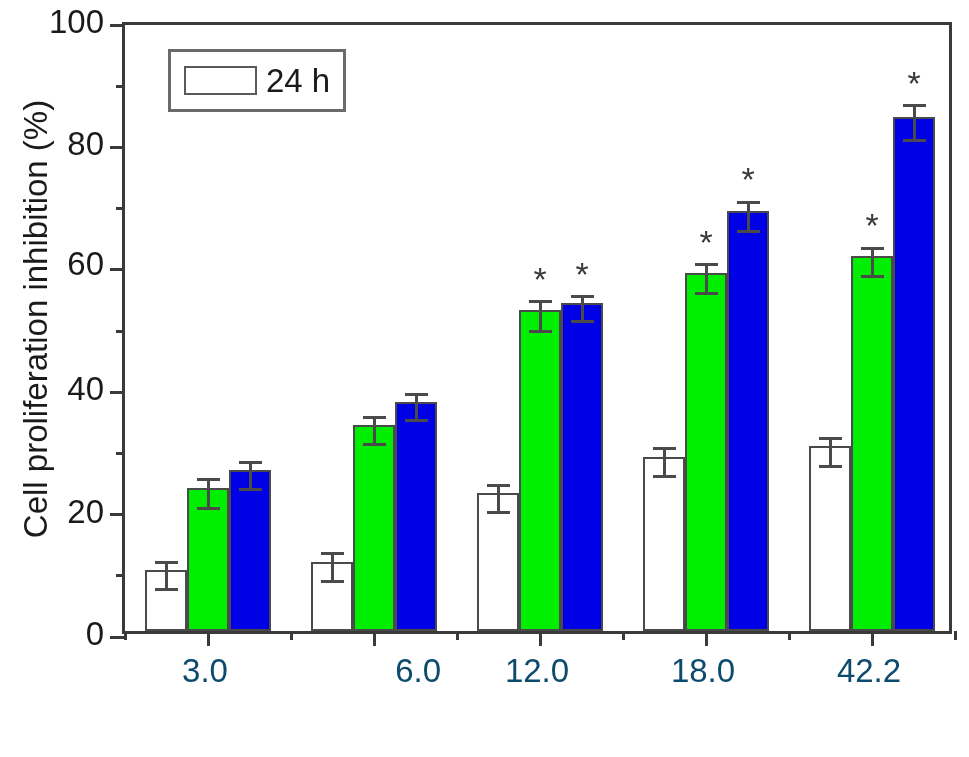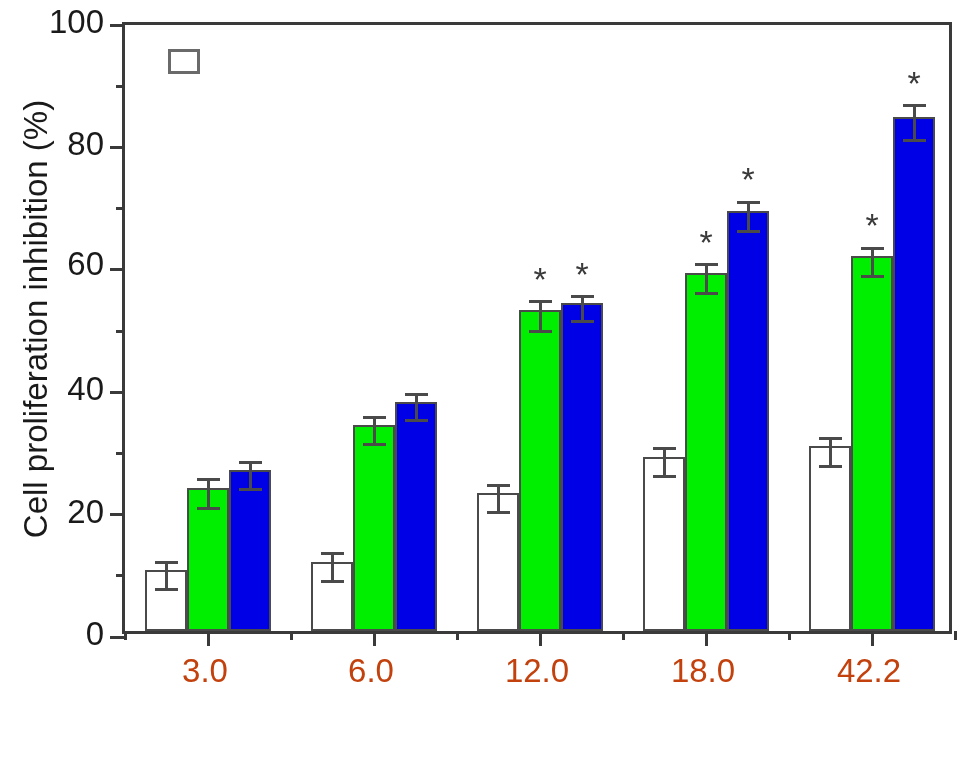--- a/index.html
+++ b/index.html
@@ -70,21 +70,21 @@
     font-size: 33px;
     color: #1a1a1a;
     transform: translateY(-50%);
   }
   .xtick-label {
     position: absolute;
     top: 652px;
     width: 140px;
     text-align: center;
     font-size: 33px;
-    color: #c2410c;
+    color: #0c4a6e;
     transform: translateX(-50%);
   }
   
   .ytick-major {
     position: absolute;
     left: -15px;
     width: 15px;
     height: 3px;
     background: #3a3a3a;
   }
@@ -174,21 +174,21 @@
   <div id="ytick-labels">
       <div class="ytick-label" style="top: 634px; left: 12px; right: auto;">0</div>
       <div class="ytick-label" style="top: 511.6px; left: 12px; right: auto;">20</div>
       <div class="ytick-label" style="top: 389.2px; left: 12px; right: auto;">40</div>
       <div class="ytick-label" style="top: 264px; left: 12px; right: auto;">60</div>
       <div class="ytick-label" style="top: 144.4px; left: 12px; right: auto;">80</div>
       <div class="ytick-label" style="top: 22px; left: 12px; right: auto;">100</div>
     </div>
   <div id="xtick-labels">
       <div class="xtick-label" style="left: 205px;">3.0</div>
-      <div class="xtick-label" style="left: 371px;">6.0</div>
+      <div class="xtick-label" style="left: 371px; text-align: right;">6.0</div>
       <div class="xtick-label" style="left: 537px;">12.0</div>
       <div class="xtick-label" style="left: 703px;">18.0</div>
       <div class="xtick-label" style="left: 869px;">42.2</div>
     </div>
 
   <div id="plot-frame">
     <div id="plot-area">
         <div class="ytick-major" style="top: 610.5px;"></div>
         <div class="ytick-major" style="top: 488.1px;"></div>
         <div class="ytick-major" style="top: 365.7px;"></div>
@@ -273,16 +273,20 @@
         <div class="star" style="left: 747px; top: 183.38px;">*</div>
         <div class="bar" style="left: 768px; width: 42px; height: 514.08px; background: rgb(0, 0, 230); border-color: rgb(74, 74, 74);"></div>
         <div class="errbar" style="left: 787.5px; top: 80.784px; height: 34.272px;"></div>
         <div class="errcap" style="left: 777.5px; top: 79.284px;"></div>
         <div class="errcap" style="left: 777.5px; top: 113.556px;"></div>
         <div class="star" style="left: 789px; top: 40.784px;">*</div>
         <div class="xtick-minor" style="left: 828.5px;"></div>
       </div>
 
     <div id="legend">
+        <div class="legend-row">
+          <span class="legend-swatch" style="background: rgb(255, 255, 255);"></span>
+          <span class="legend-label">24 h</span>
+        </div>
       </div>
   </div>
 
 </div>
 
 </body></html>

